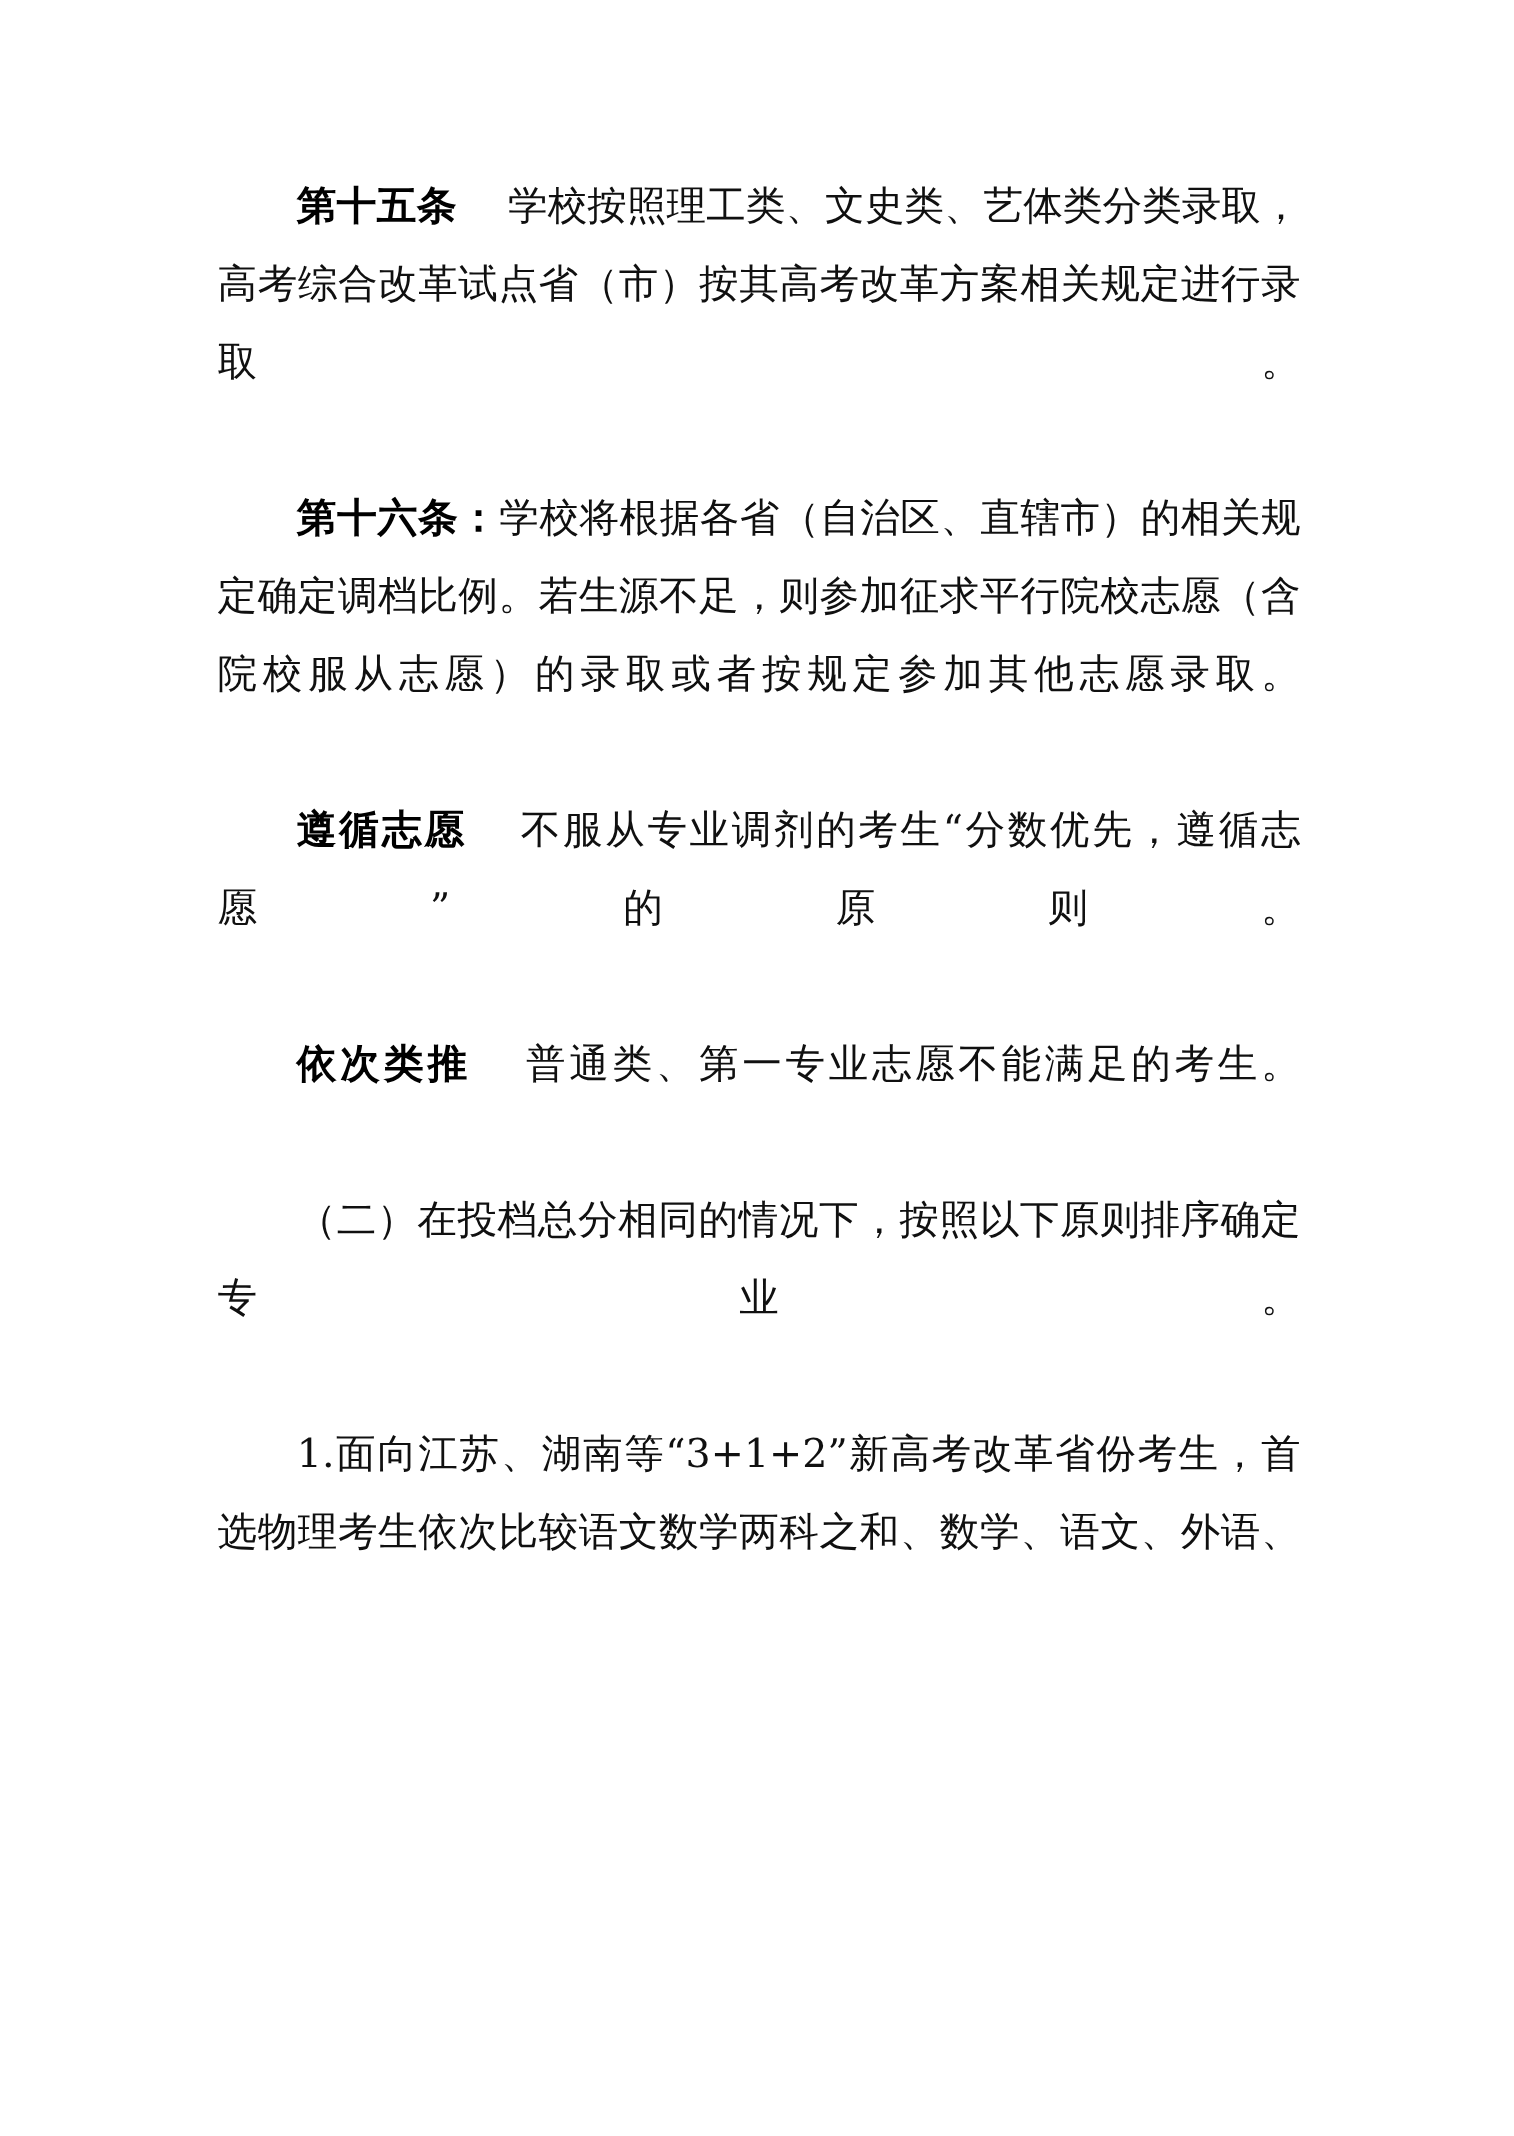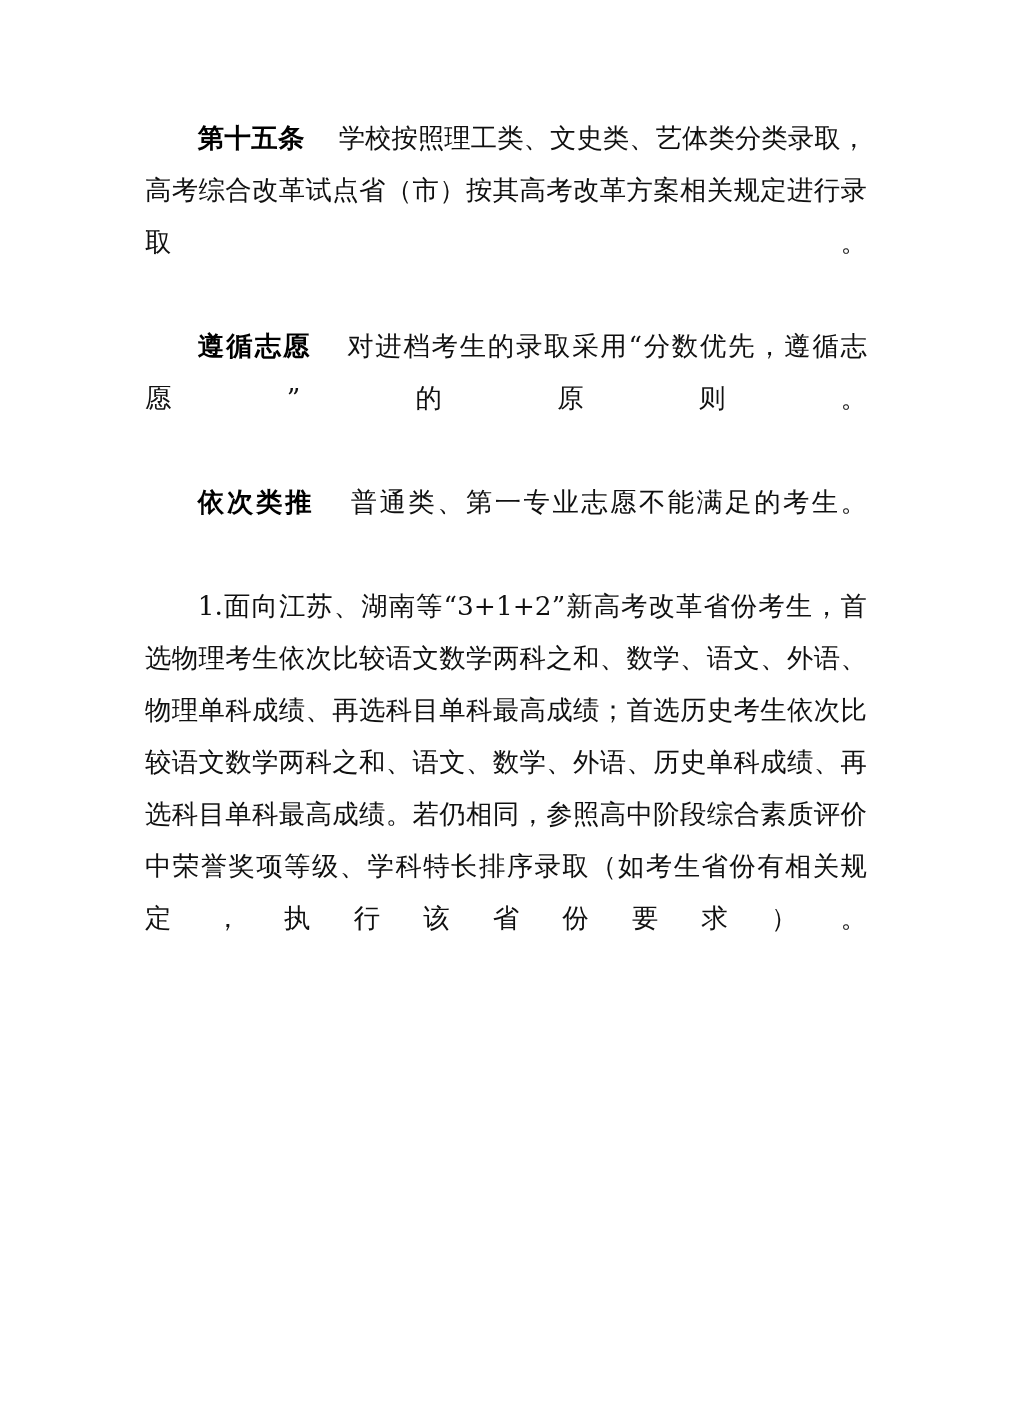--- a/index.html
+++ b/index.html
@@ -59,23 +59,25 @@
   }
 </style>
 </head>
 <body>
 
 <div class="page">
   <div class="doc-body">
 
     <p class="para"><span class="art-label">第十五条</span><span class="art-gap"></span><span>学校按照理工类、文史类、艺体类分类录取，高考综合改革试点省（市）按其高考改革方案相关规定进行录取。</span></p>
 
+    <p class="para"><span class="art-label">第十六条：</span><span>学校将根据各省（自治区、直辖市）的相关规定确定调档比例。若生源不足，则参加征求平行院校志愿（含院校服从志愿）的录取或者按规定参加其他志愿录取。</span></p>
 
-    <p class="para"><span class="art-label">遵循志愿</span><span class="art-gap"></span><span>对进档考生的录取采用“分数优先，遵循志愿”的原则。</span></p>
+    <p class="para"><span class="art-label">遵循志愿</span><span class="art-gap"></span><span>不服从专业调剂的考生“分数优先，遵循志愿”的原则。</span></p>
 
     <p class="para"><span class="art-label">依次类推</span><span class="art-gap"></span><span>普通类、第一专业志愿不能满足的考生。</span></p>
 
 
+    <p class="para"><span class="num-label">（二）</span><span>在投档总分相同的情况下，按照以下原则排序确定专业。</span></p>
 
     <p class="para"><span class="num-label">1.</span><span>面向江苏、湖南等“3+1+2”新高考改革省份考生，首选物理考生依次比较语文数学两科之和、数学、语文、外语、物理单科成绩、再选科目单科最高成绩；首选历史考生依次比较语文数学两科之和、语文、数学、外语、历史单科成绩、再选科目单科最高成绩。若仍相同，参照高中阶段综合素质评价中荣誉奖项等级、学科特长排序录取（如考生省份有相关规定，执行该省份要求）。</span></p>
 
   </div>
 </div>
 
 </body></html>

